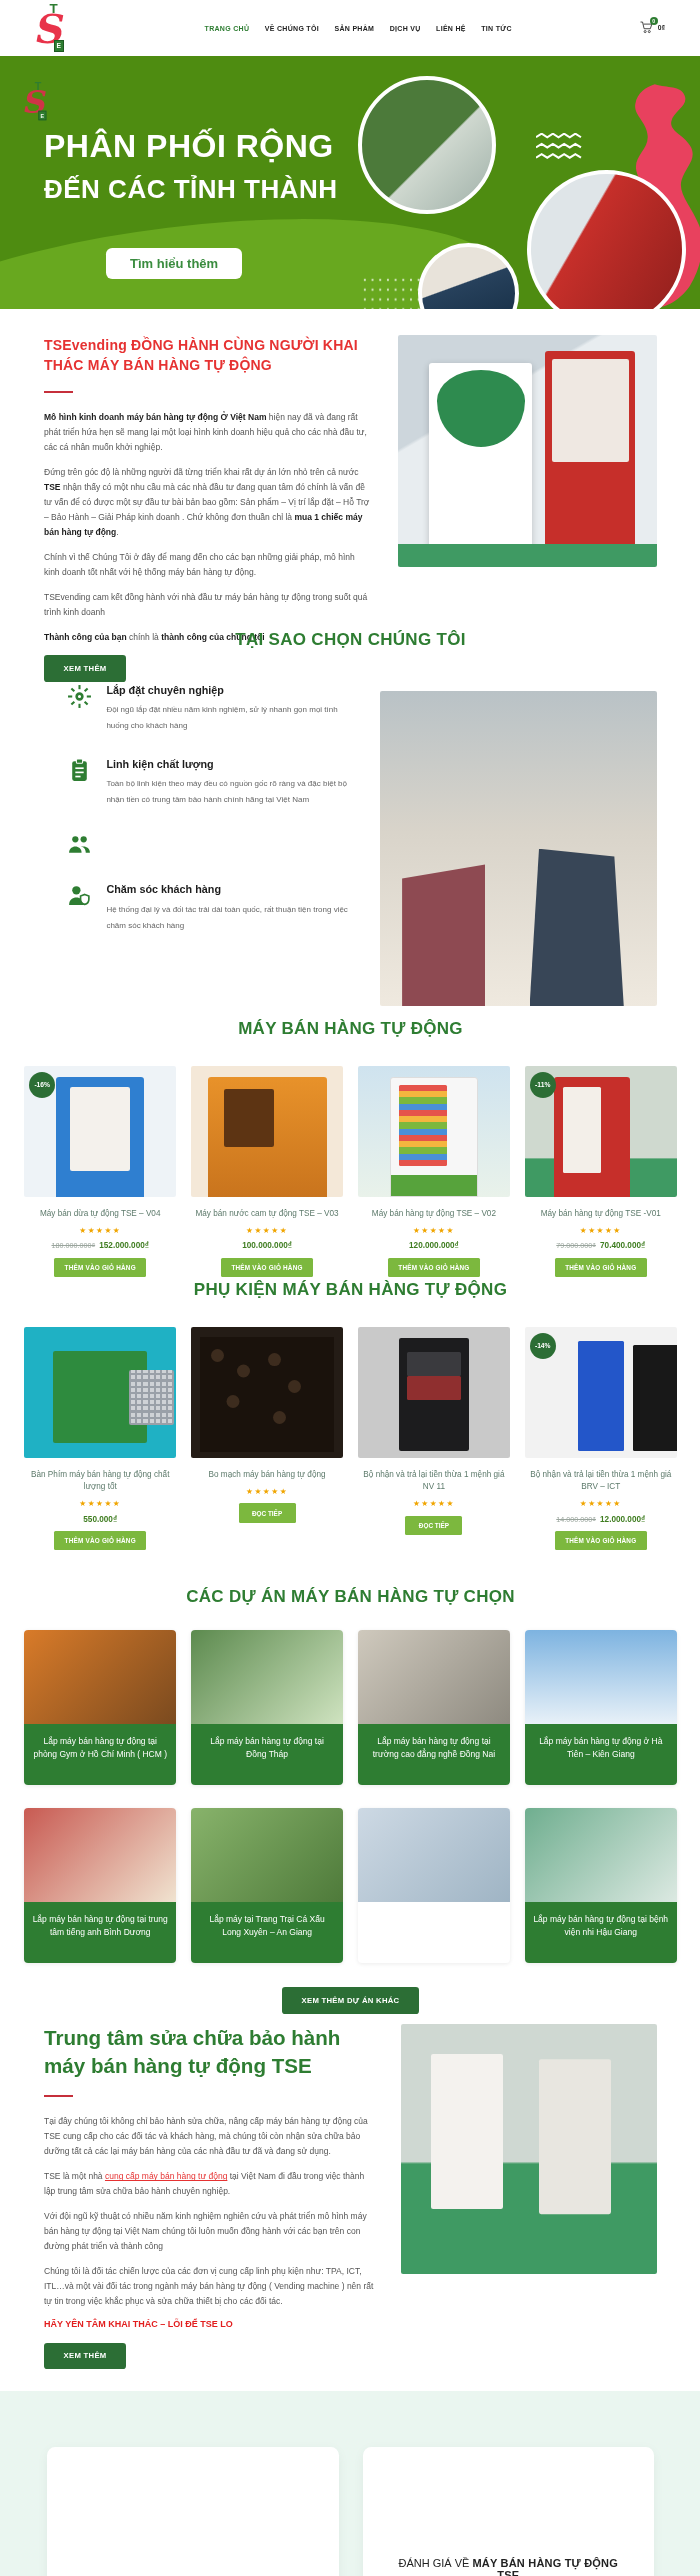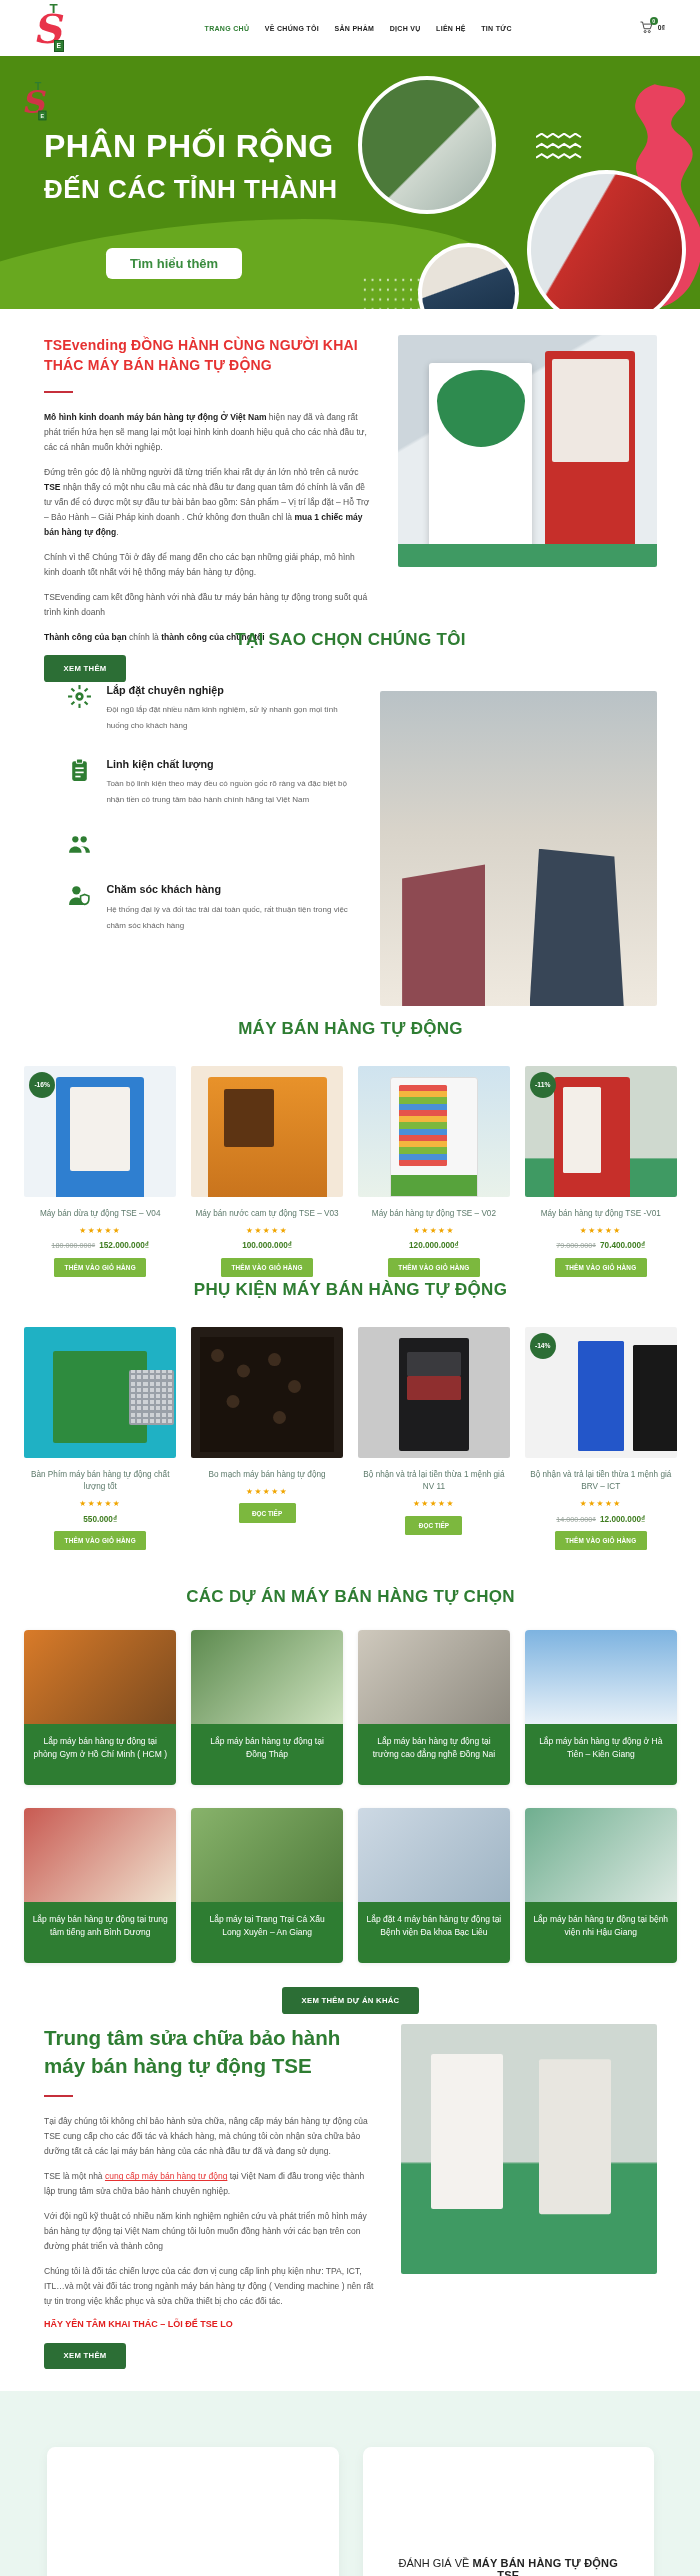--- a/index.html
+++ b/index.html
@@ -379,21 +379,20 @@
     <div class="pjcard">
         <div class="pjimg pj5"></div>
         <div class="pjcap">Lắp máy bán hàng tự động tại trung tâm tiếng anh Bình Dương</div>
       </div>
     <div class="pjcard">
         <div class="pjimg pj6"></div>
         <div class="pjcap">Lắp máy tại Trang Trại Cá Xấu Long Xuyên – An Giang</div>
       </div>
     <div class="pjcard">
         <div class="pjimg pj7"></div>
-        <div class="pjcap">Lắp đặt 4 máy bán hàng tự động tại Bệnh viện Đa khoa Bạc Liêu</div>
       </div>
     <div class="pjcard">
         <div class="pjimg pj8"></div>
         <div class="pjcap">Lắp máy bán hàng tự động tại bệnh viện nhi Hậu Giang</div>
       </div>
   </div>
   <div class="pj-btn-row"><button class="btn-dark">XEM THÊM DỰ ÁN KHÁC</button></div>
 </section>
 
 <section id="s-service">

